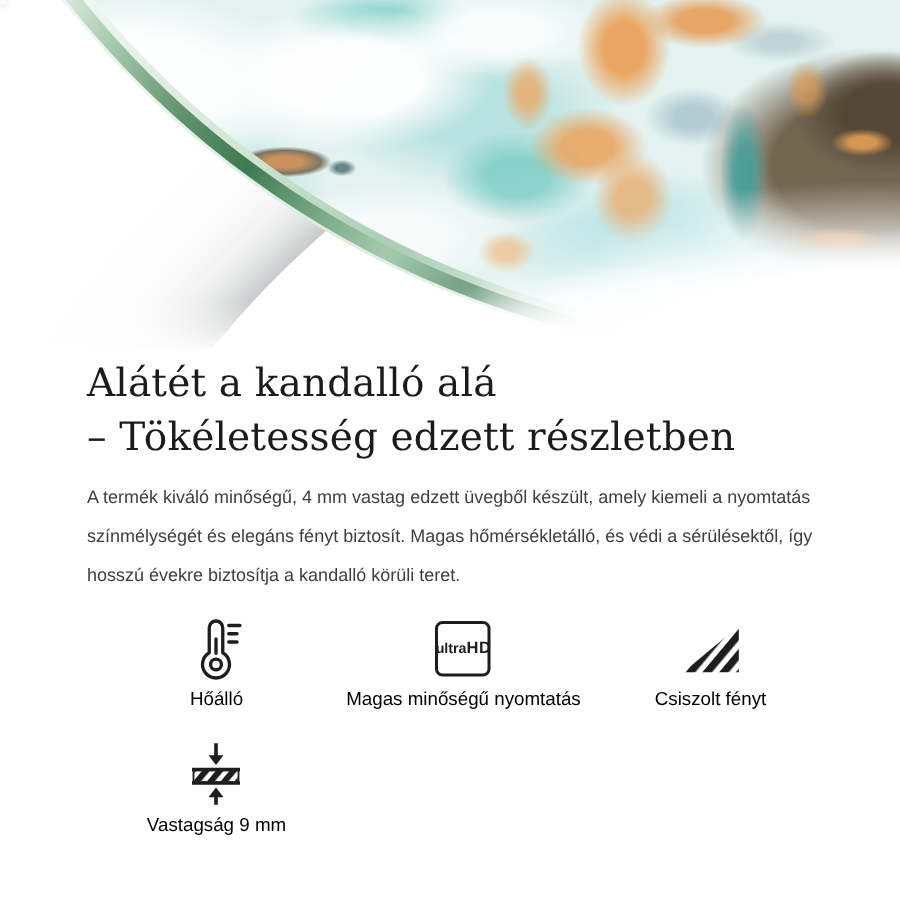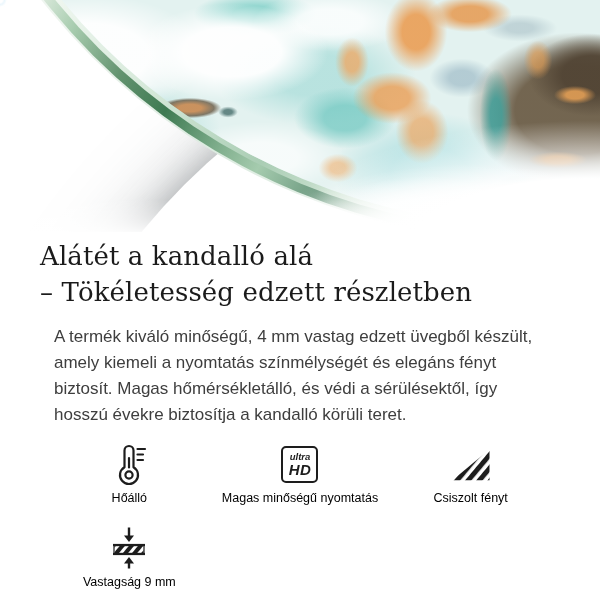--- a/index.html
+++ b/index.html
@@ -70,38 +70,38 @@
   }
   .sparkle{position:absolute;left:289px;top:176px;width:0;height:0;inset:auto;}
   .sparkle span{position:absolute;display:block;}
   .s-ray1{width:78px;height:3px;transform:translate(-50%,-50%) rotate(-38deg);
     background:linear-gradient(90deg,rgba(255,255,255,0),rgba(255,255,255,0.95) 50%,rgba(255,255,255,0));filter:blur(0.6px);}
   .s-ray2{width:34px;height:2px;transform:translate(-50%,-50%) rotate(52deg);
     background:linear-gradient(90deg,rgba(255,255,255,0),rgba(255,255,255,0.9) 50%,rgba(255,255,255,0));filter:blur(0.6px);}
   .s-core{width:14px;height:14px;transform:translate(-50%,-50%);border-radius:50%;
     background:radial-gradient(circle,rgba(255,255,255,1) 0 25%,rgba(220,240,250,0.55) 45%,rgba(255,255,255,0) 70%);}
   
-  .content{padding:6px 40px 0 40px;}
+  .content{padding:6px 40px 0 58px;}
   h1{
     margin:0 0 8px 0;font-family:"DejaVu Serif", serif;font-weight:400;
     font-size:26px;line-height:36px;color:#1b1b1b;letter-spacing:0.1px;
   }
-  .desc{margin:14px;font-size:17px;line-height:26px;color:#3e3e3e;max-width:508px;}
+  .desc{margin:0;font-size:12px;line-height:26px;color:#3e3e3e;max-width:508px;}
   
   .features{display:grid;grid-template-columns:repeat(3,1fr);row-gap:20px;margin-top:14px;padding:0 4px;}
   .feature{display:flex;flex-direction:column;align-items:center;}
   .icon-box{height:44px;display:flex;align-items:center;justify-content:center;}
   .feature .label{margin-top:4px;font-size:12.5px;color:#000000;line-height:16px;text-align:center;}
   svg{display:block;}
   .uhd-box{
     width:33px;height:33px;border:2.5px solid #1d1d1d;border-radius:5px;
-    display:flex;flex-direction:column;align-items:center;justify-content:center;color:#1d1d1d;font-style:italic;
+    display:flex;flex-direction:row;align-items:center;justify-content:center;color:#1d1d1d;
   }
   .uhd-top{font-size:9.5px;font-weight:700;line-height:10px;margin-top:1px;}
-  .uhd-bottom{font-size:15px;font-weight:700;line-height:16px;letter-spacing:0.3px;}
+  .uhd-bottom{font-size:11px;font-weight:700;line-height:16px;letter-spacing:0.3px;}
 </style>
 </head>
 <body>
 
 <div class="page">
 
   <div class="hero">
     <div class="shadow-disc"></div>
     <div class="rim-hairline"></div>
     <div class="rim-outer"></div>

